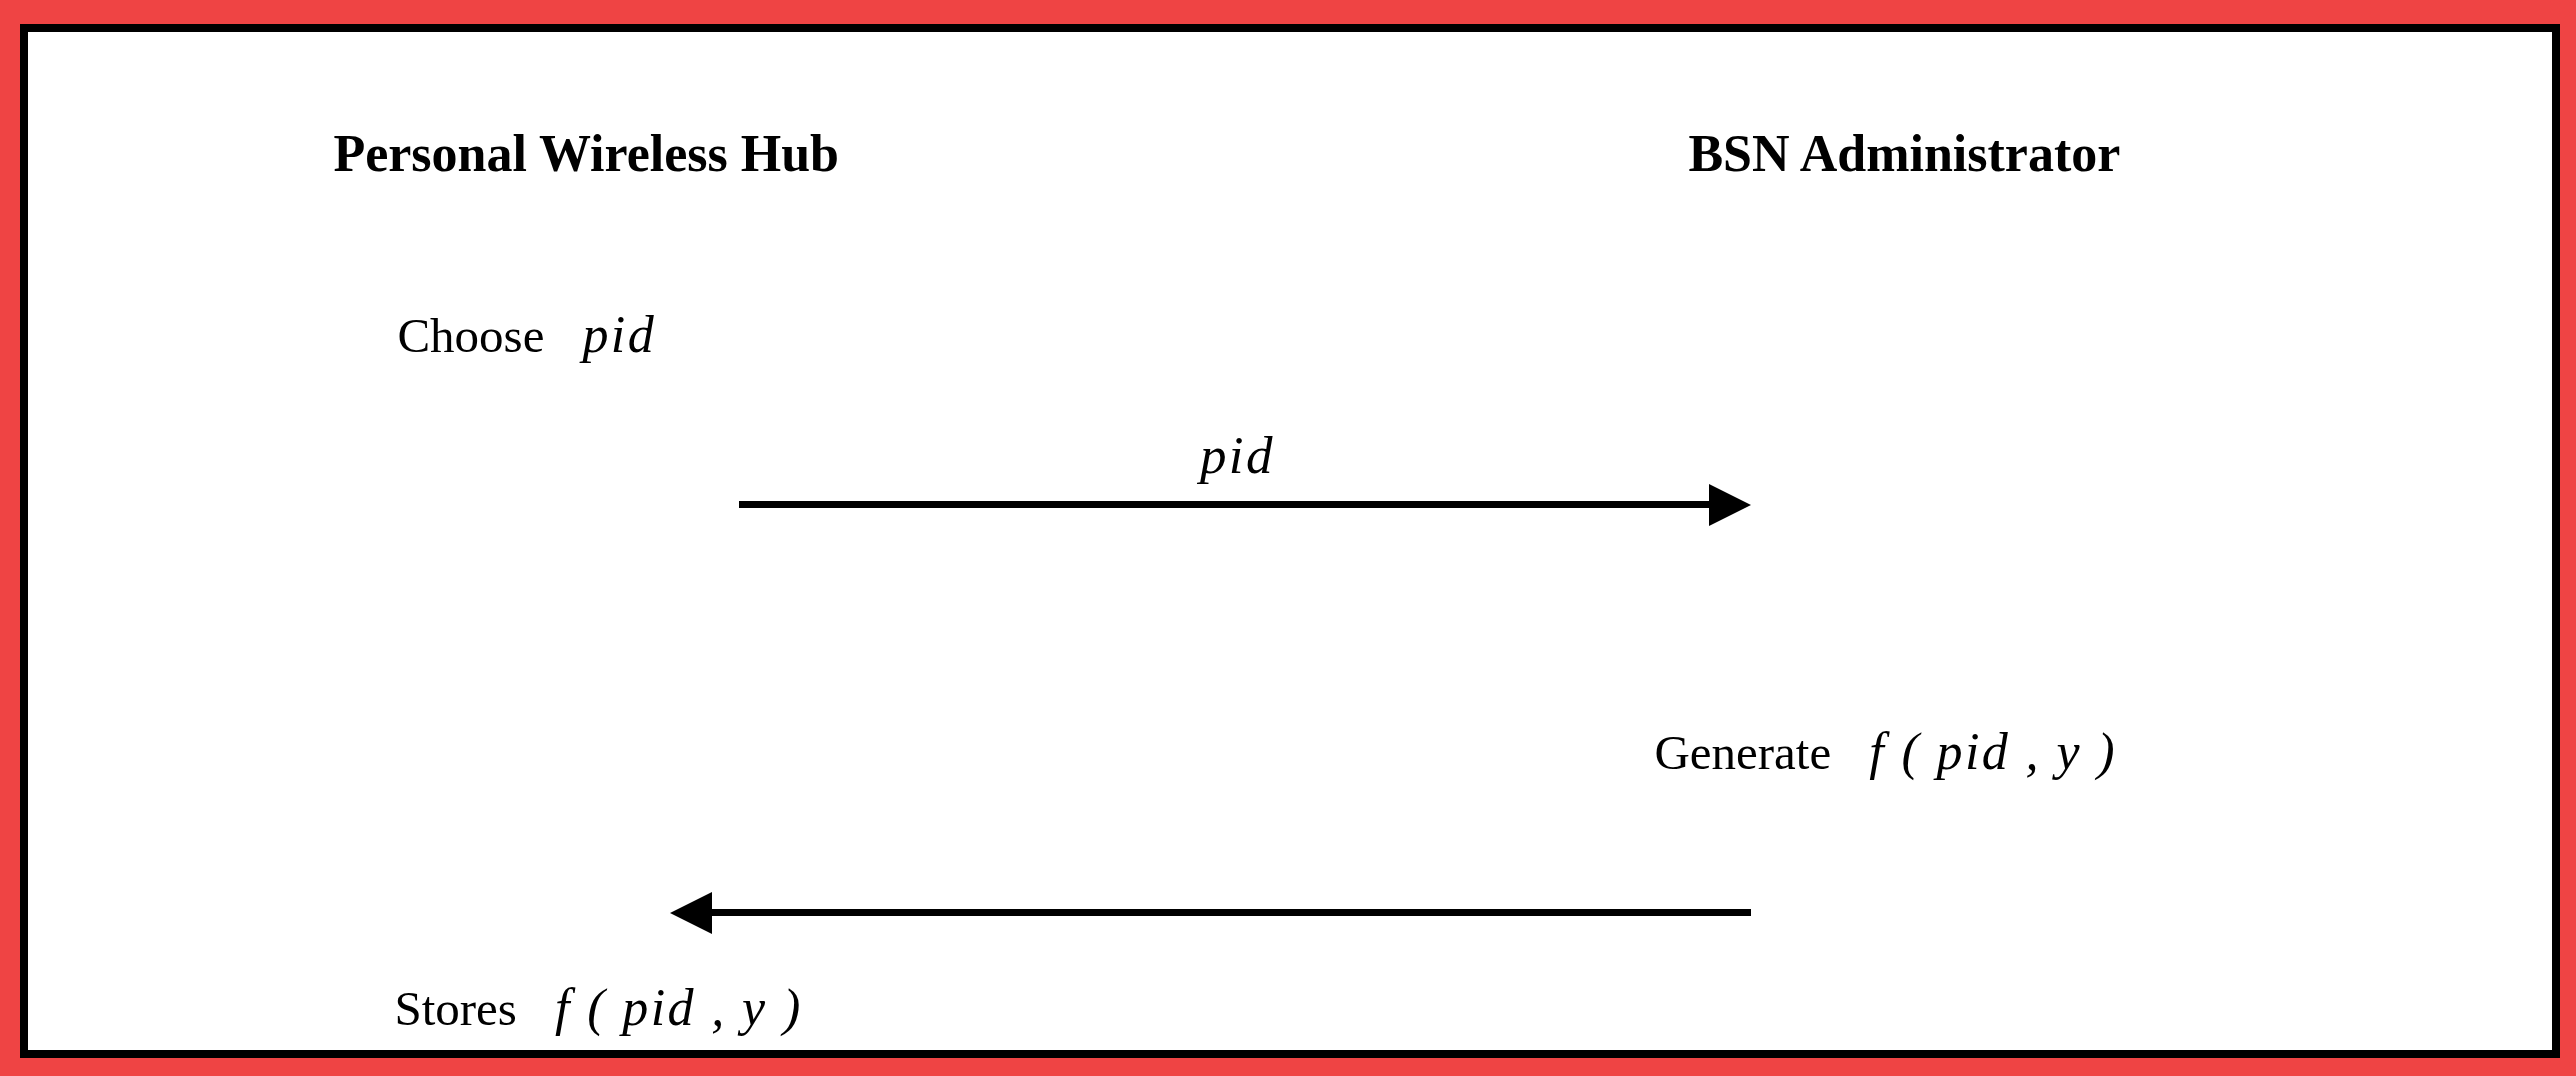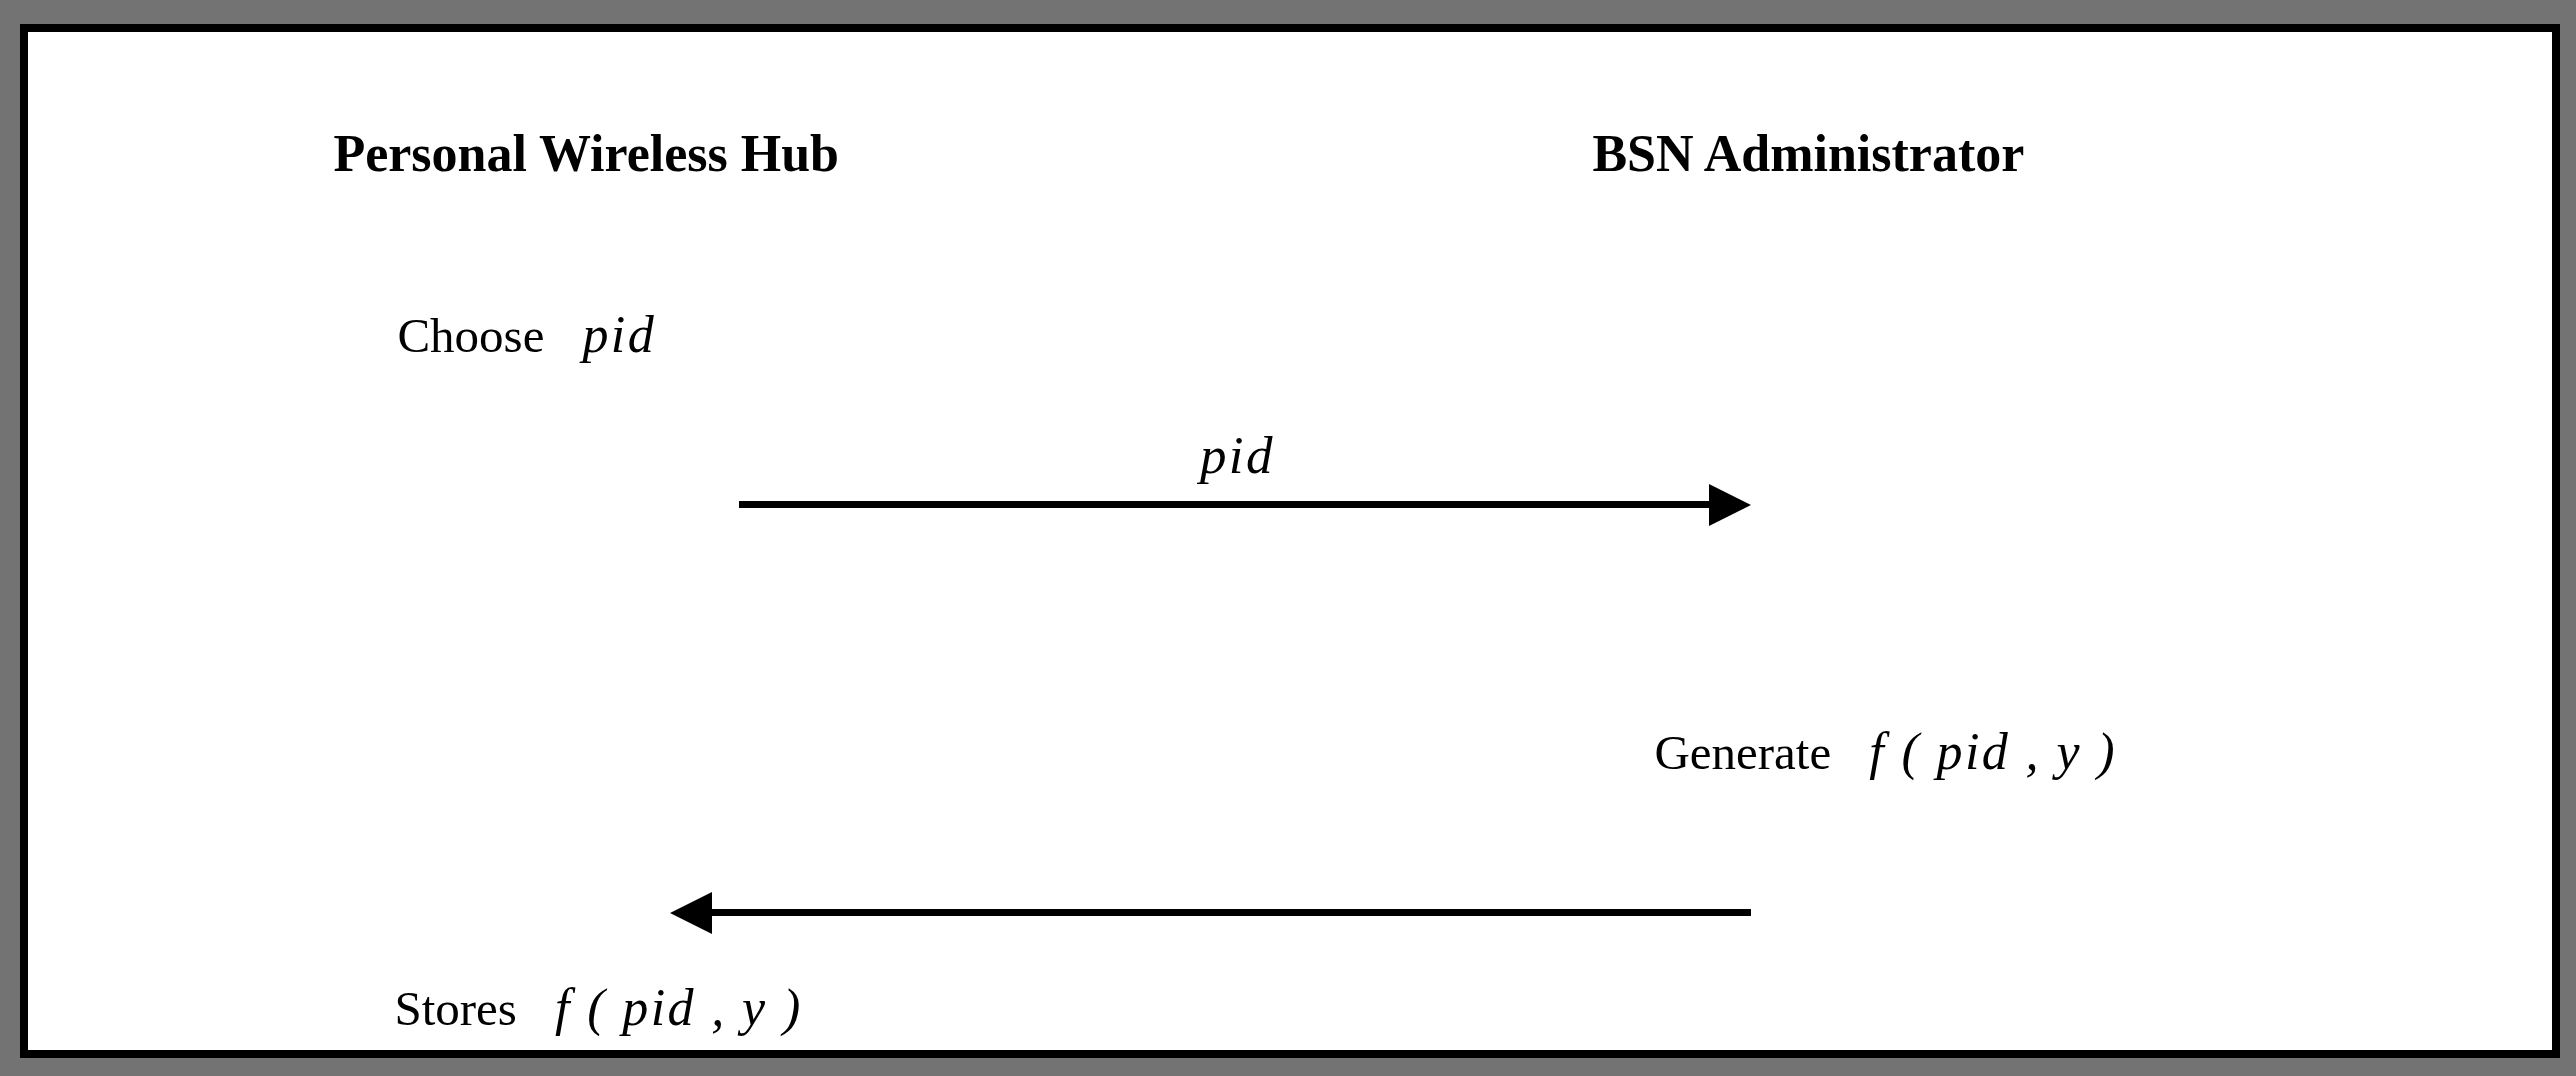--- a/index.html
+++ b/index.html
@@ -4,21 +4,21 @@
 <style>
   html, body {
     margin: 0;
     padding: 0;
     background: #ffffff;
   }
   .page {
     position: relative;
     width: 2576px;
     height: 1077px;
-    background: #737373;
+    background: #ef4444;
     font-family: "Liberation Serif", "DejaVu Serif", serif;
     color: #000000;
     overflow: hidden;
   }
   .frame {
     position: absolute;
     left: 20.4px;
     top: 23.6px;
     width: 2540px;
     height: 1034px;
@@ -27,21 +27,21 @@
     background: #ffffff;
   }
   .actor {
     position: absolute;
     font-weight: bold;
     font-size: 52px;
     line-height: 1.1;
     white-space: nowrap;
   }
   .actor-left  { left: 305px;  top: 93px; }
-  .actor-right { left: 1564px; top: 93px; text-align: center; }
+  .actor-right { left: 1660px; top: 93px; text-align: center; }
 
   .note {
     position: absolute;
     font-size: 49px;
     line-height: 1.15;
     white-space: nowrap;
   }
   .note .math {
     font-style: italic;
     font-size: 52px;

